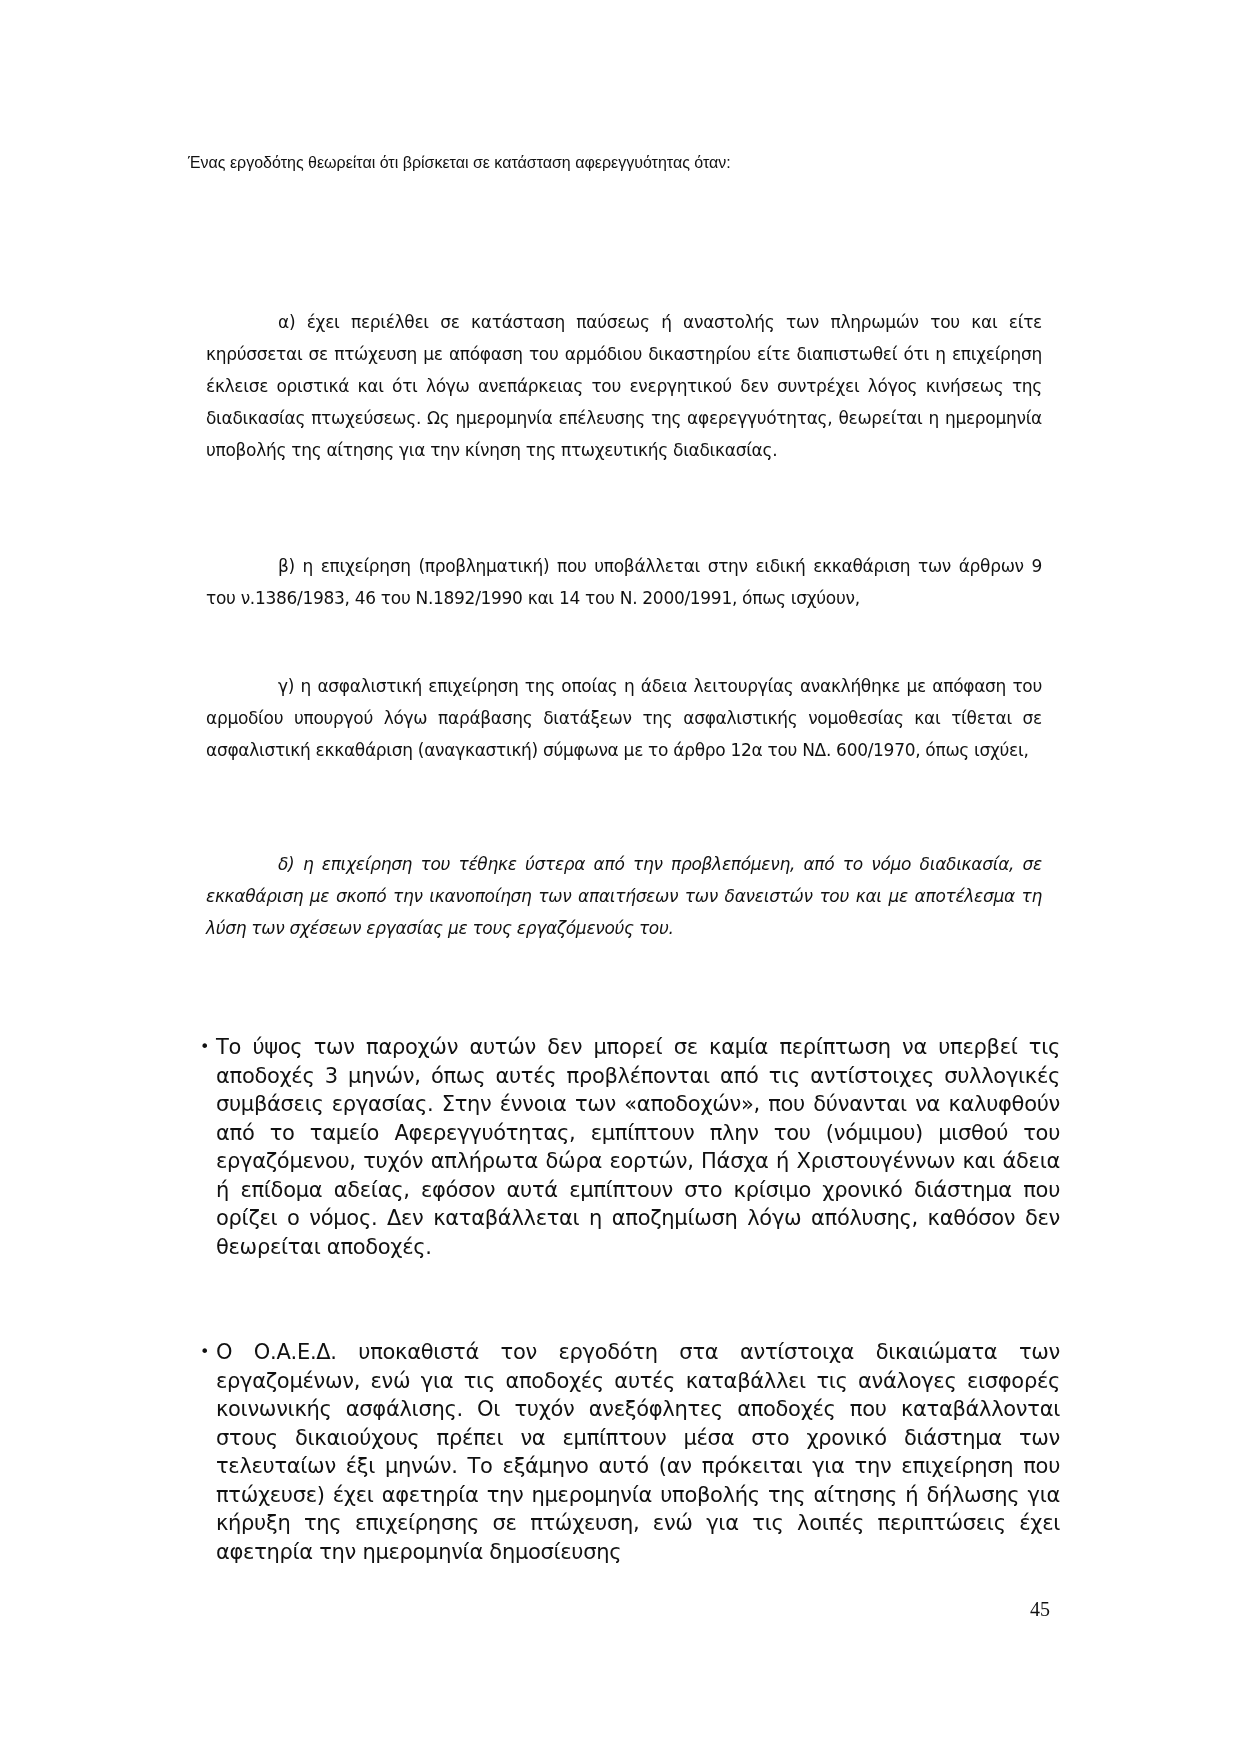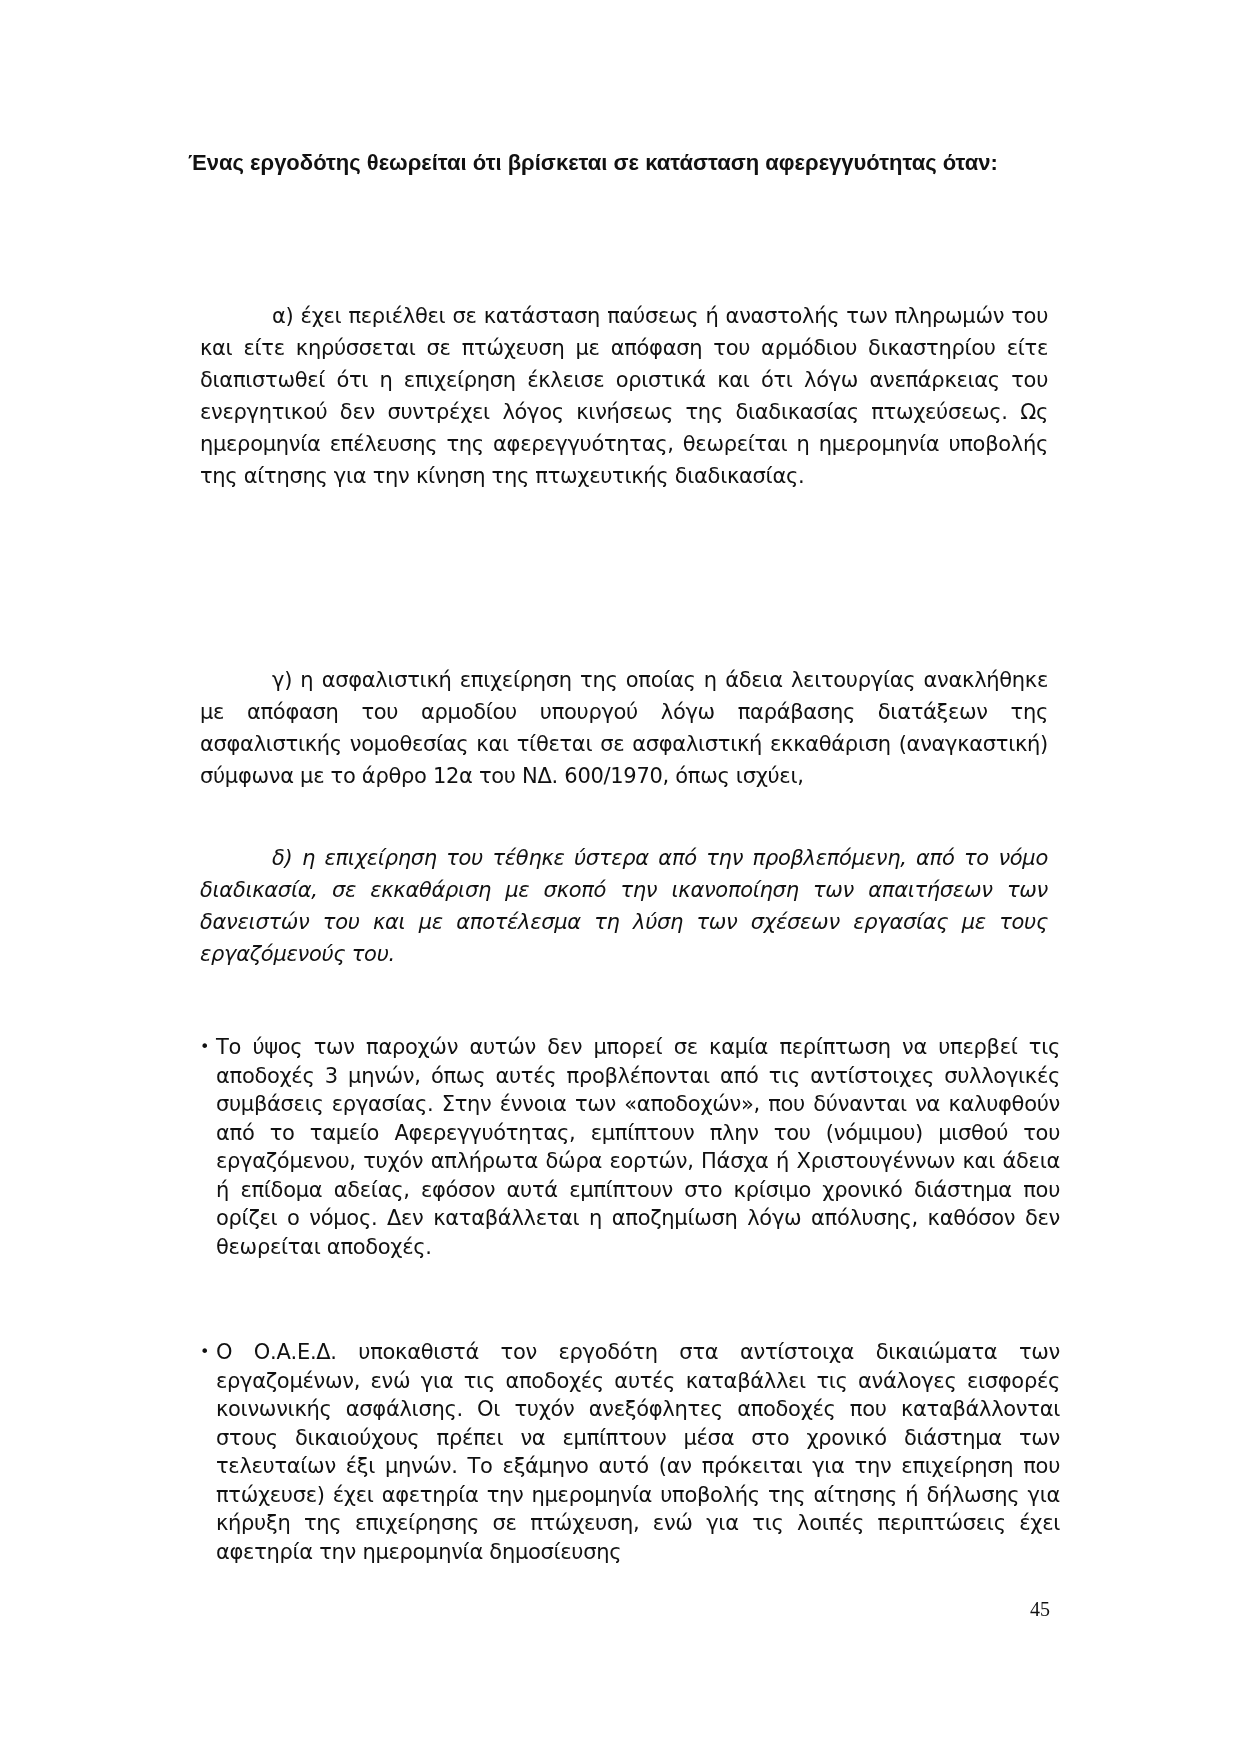--- a/index.html
+++ b/index.html
@@ -1,22 +1,22 @@
 <!DOCTYPE html>
 <html><head>
 <meta charset="utf-8">
 <style>
   html, body { margin: 0; padding: 0; background: #ffffff; }
   body { width: 1240px; height: 1754px; position: relative; overflow: hidden;
          font-family: "DejaVu Sans", sans-serif; color: #111; }
   .page { position: absolute; left: 0; top: 0; width: 1240px; height: 1754px; }
   .content { position: absolute; left: 188px; width: 872px; }
-  .heading { top: 148px; font-weight: bold; font-size: 22px; line-height: 30px;
+  .heading { top: 148px; font-weight: normal; font-size: 16px; line-height: 30px;
              text-align: justify; font-family: "Liberation Sans", sans-serif; }
-  .para { font-size: 21px; line-height: 32px; text-align: justify; margin: 12px;
+  .para { font-size: 17px; line-height: 32px; text-align: justify; margin: 18px;
           font-family: "DejaVu Sans", sans-serif; letter-spacing: -0.3px; }
   .para .indent { display: inline-block; width: 72px; }
   .block { position: absolute; left: 188px; width: 872px; }
   .bullet-list { position: absolute; left: 200px; width: 860px; margin: 0; padding: 0; list-style: none; }
   .bullet-item { position: relative; padding-left: 16px; font-size: 21px; line-height: 28.5px;
                  text-align: justify; letter-spacing: -0.3px; }
   .bullet-mark { position: absolute; left: 0; top: 0; font-size: 16px; }
   .page-number { position: absolute; left: 1030px; top: 1598px; font-family: "Liberation Serif", serif;
                  font-size: 20px; }
 </style>
@@ -24,20 +24,23 @@
 <body>
 
 <div class="page">
 
   <div class="content heading" style="position:absolute;">Ένας εργοδότης θεωρείται ότι βρίσκεται σε κατάσταση αφερεγγυότητας όταν:</div>
 
   <div class="block" style="top:288px;">
     <p class="para"><span class="indent"></span><span>α)</span> <span>έχει περιέλθει σε κατάσταση παύσεως ή αναστολής των πληρωμών του και είτε κηρύσσεται σε πτώχευση με απόφαση του αρμόδιου δικαστηρίου είτε διαπιστωθεί ότι η επιχείρηση έκλεισε οριστικά και ότι λόγω ανεπάρκειας του ενεργητικού δεν συντρέχει λόγος κινήσεως της διαδικασίας πτωχεύσεως. Ως ημερομηνία επέλευσης της αφερεγγυότητας, θεωρείται η ημερομηνία υποβολής της αίτησης για την κίνηση της πτωχευτικής διαδικασίας.</span></p>
   </div>
 
+  <div class="block" style="top:532px;">
+    <p class="para"><span class="indent"></span><span>β)</span> <span>η επιχείρηση (προβληματική) που υποβάλλεται στην ειδική εκκαθάριση των άρθρων 9 του ν.1386/1983, 46 του Ν.1892/1990 και 14 του Ν. 2000/1991, όπως ισχύουν,</span></p>
+  </div>
 
   <div class="block" style="top:652px;">
     <p class="para"><span class="indent"></span><span>γ)</span> <span>η ασφαλιστική επιχείρηση της οποίας η άδεια λειτουργίας ανακλήθηκε με απόφαση του αρμοδίου υπουργού λόγω παράβασης διατάξεων της ασφαλιστικής νομοθεσίας και τίθεται σε ασφαλιστική εκκαθάριση (αναγκαστική) σύμφωνα με το άρθρο 12α του ΝΔ. 600/1970, όπως ισχύει,</span></p>
   </div>
 
   <div class="block" style="top:830px;font-style:italic;">
     <p class="para"><span class="indent"></span><span>δ)</span> <span>η επιχείρηση του τέθηκε ύστερα από την προβλεπόμενη, από το νόμο διαδικασία, σε εκκαθάριση με σκοπό την ικανοποίηση των απαιτήσεων των δανειστών του και με αποτέλεσμα τη λύση των σχέσεων εργασίας με τους εργαζόμενούς του.</span></p>
   </div>
 
   <ul class="bullet-list" style="top:1033px;">

